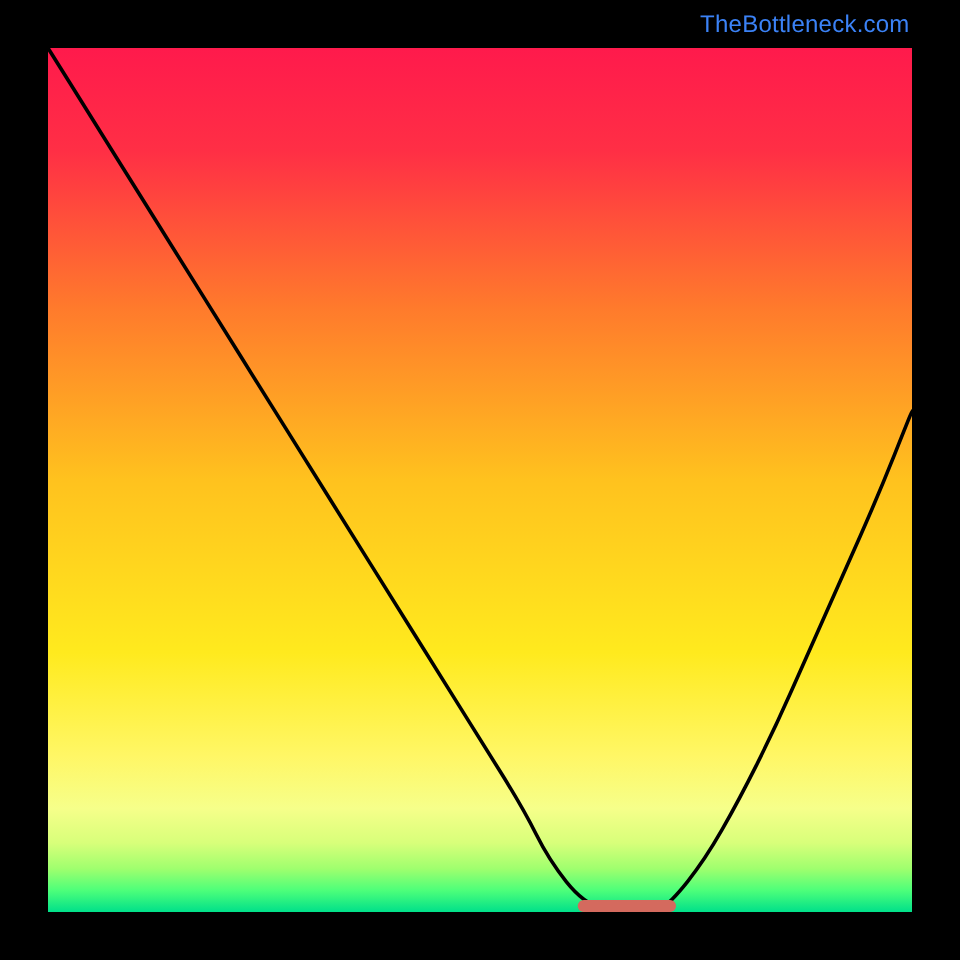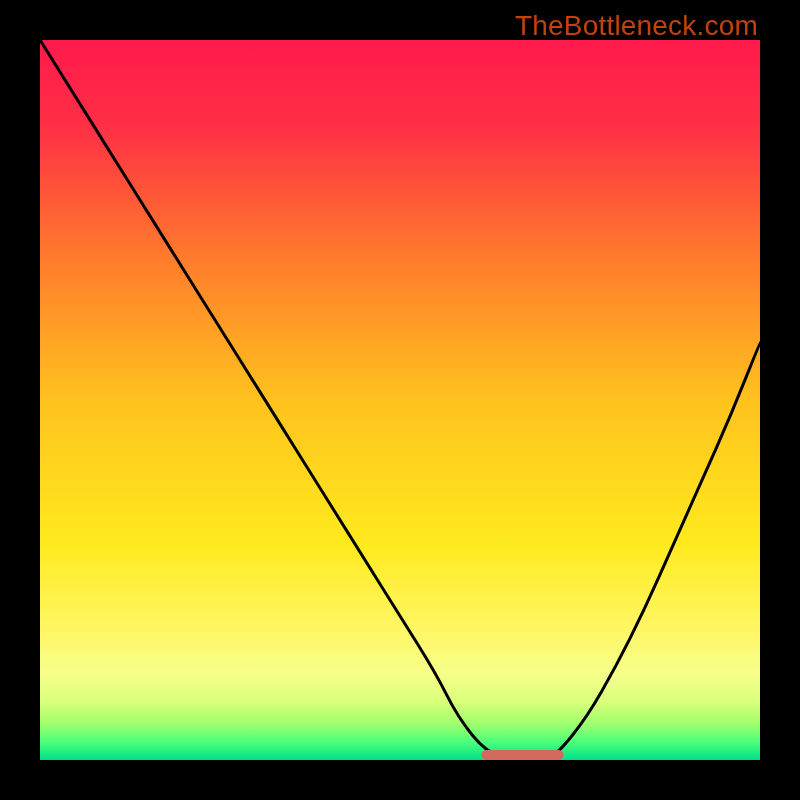--- a/index.html
+++ b/index.html
@@ -38,22 +38,22 @@
     position: absolute;
     left: 0;
     top: 0;
     width: 100%;
     height: 100%;
   }
   .watermark {
     position: absolute;
     top: 10px;
     right: 42px;
-    color: #c2410c;
-    font-size: 28px;
+    color: #3b82f6;
+    font-size: 20px;
     font-weight: 500;
     letter-spacing: 0.2px;
     margin-left: 48px;
   }
 </style>
 </head>
 <body>
 
 <div class="frame">
 

